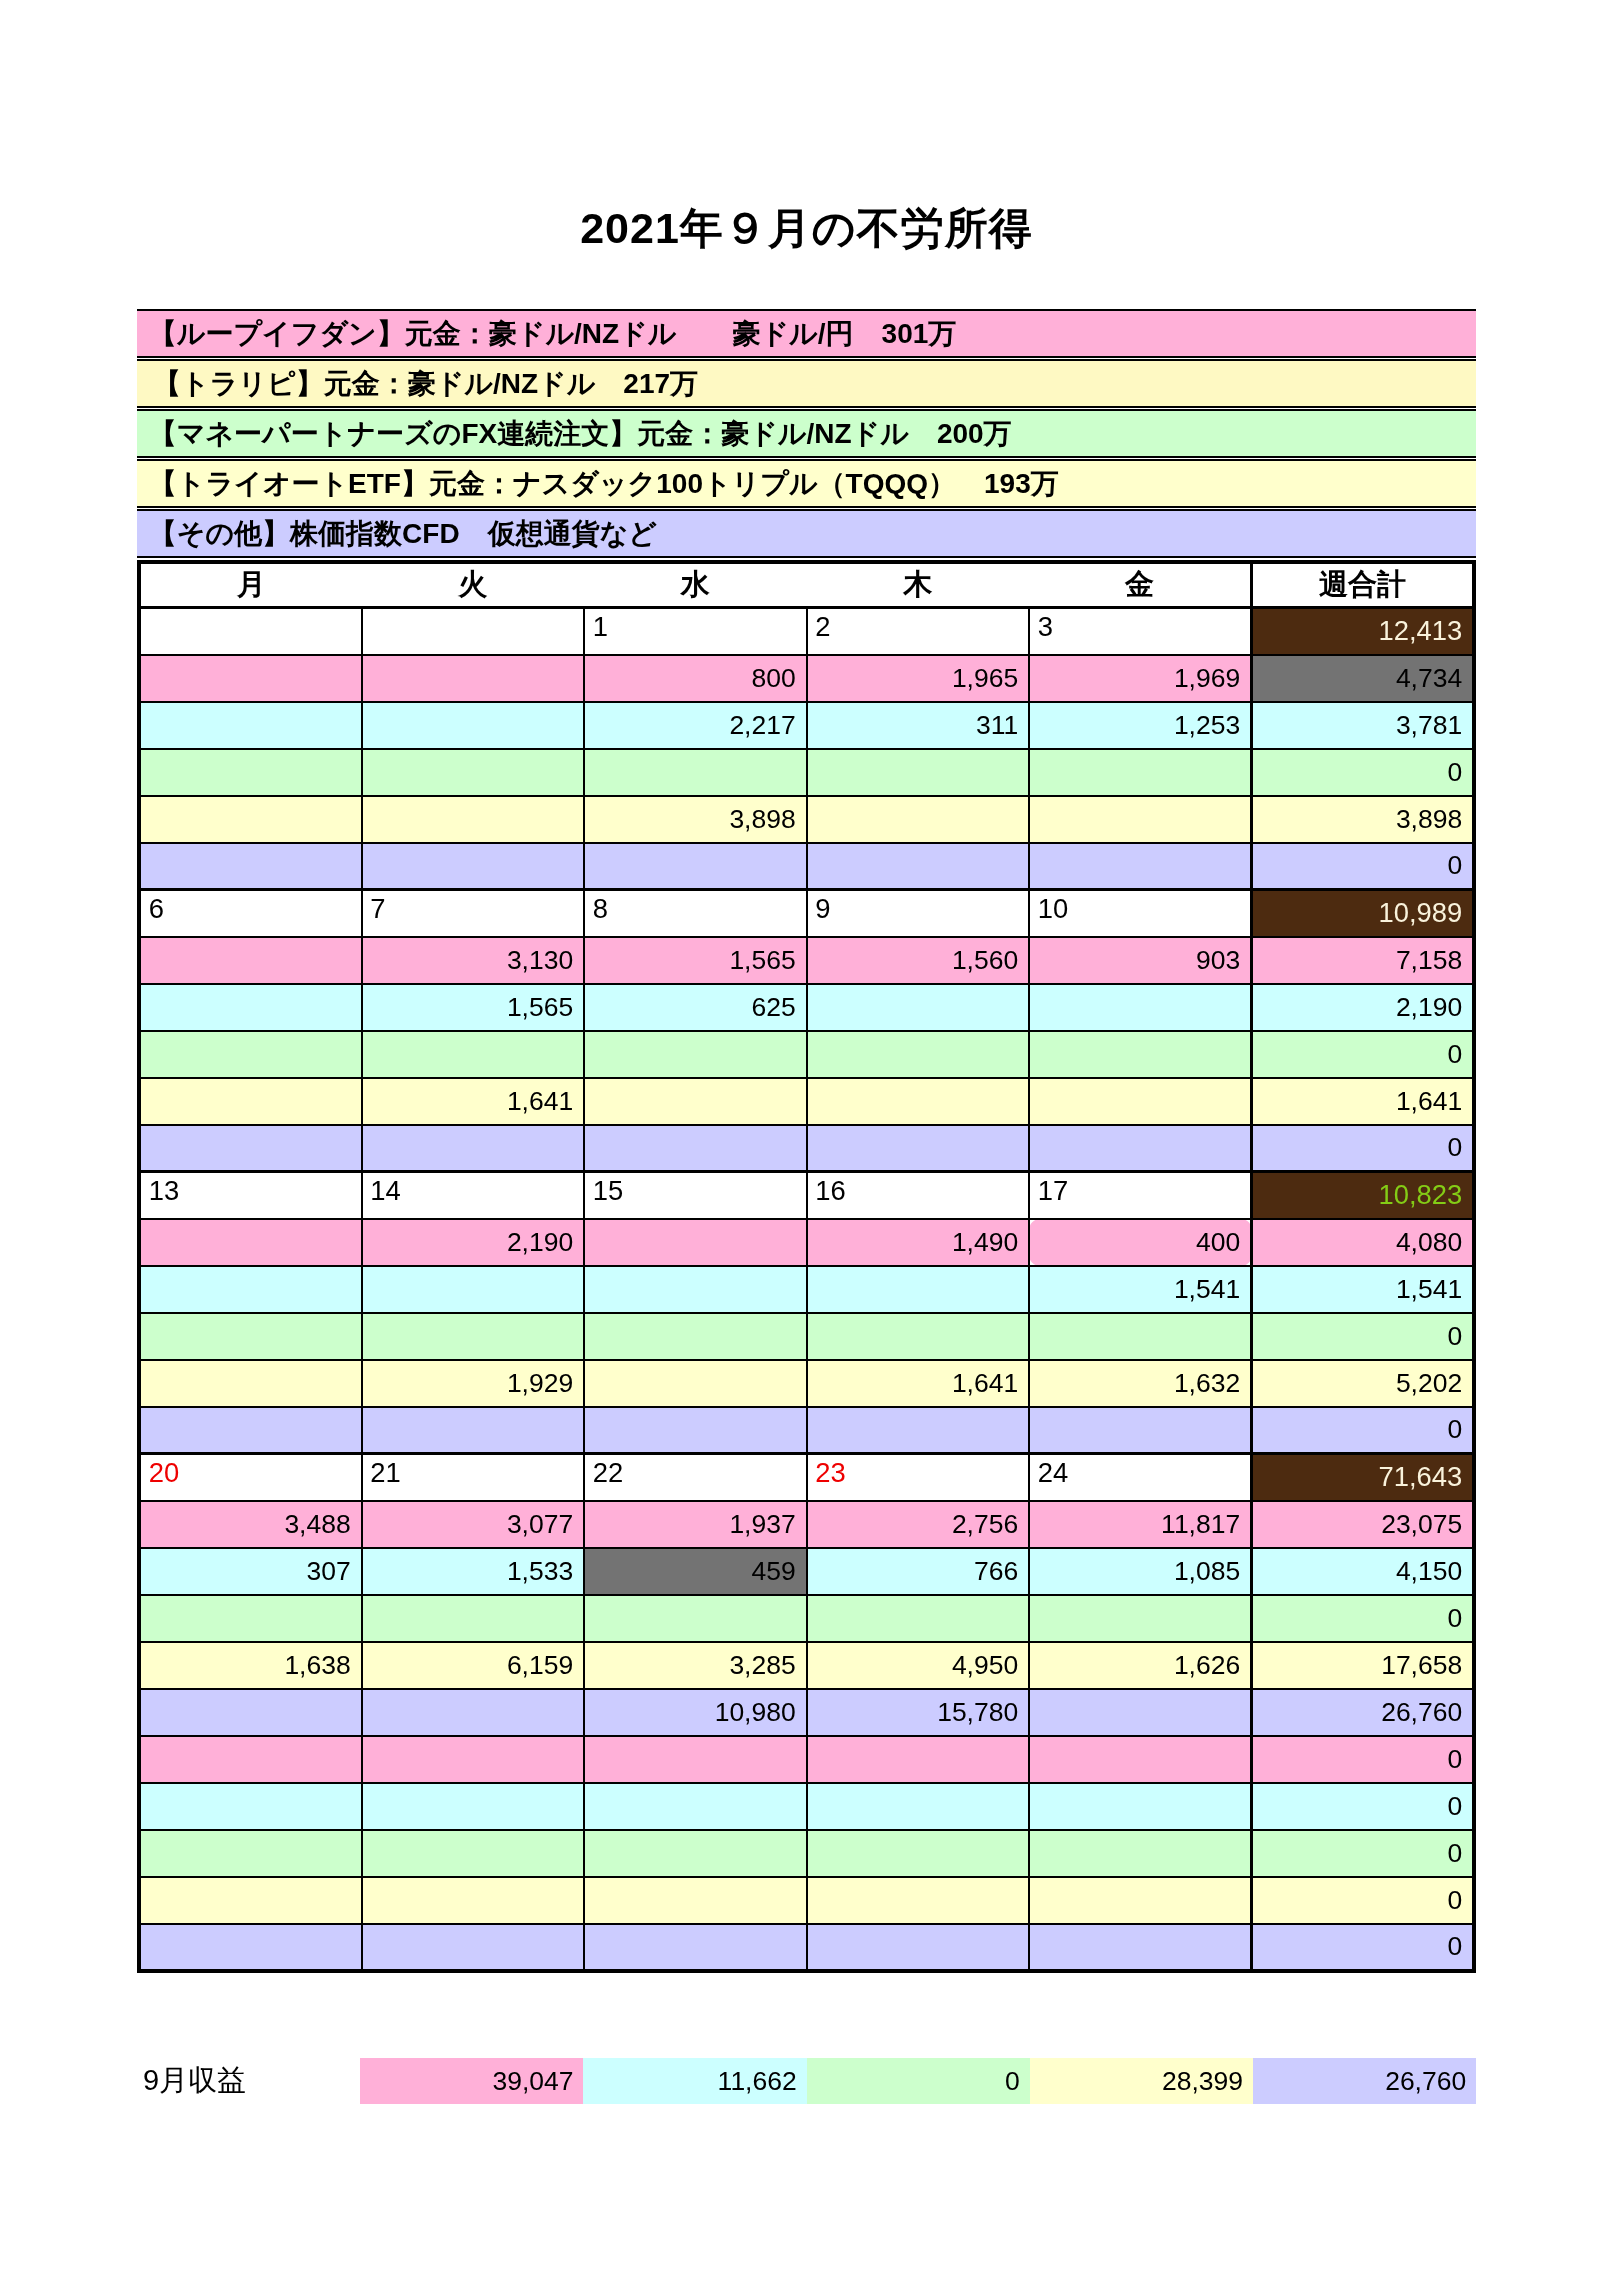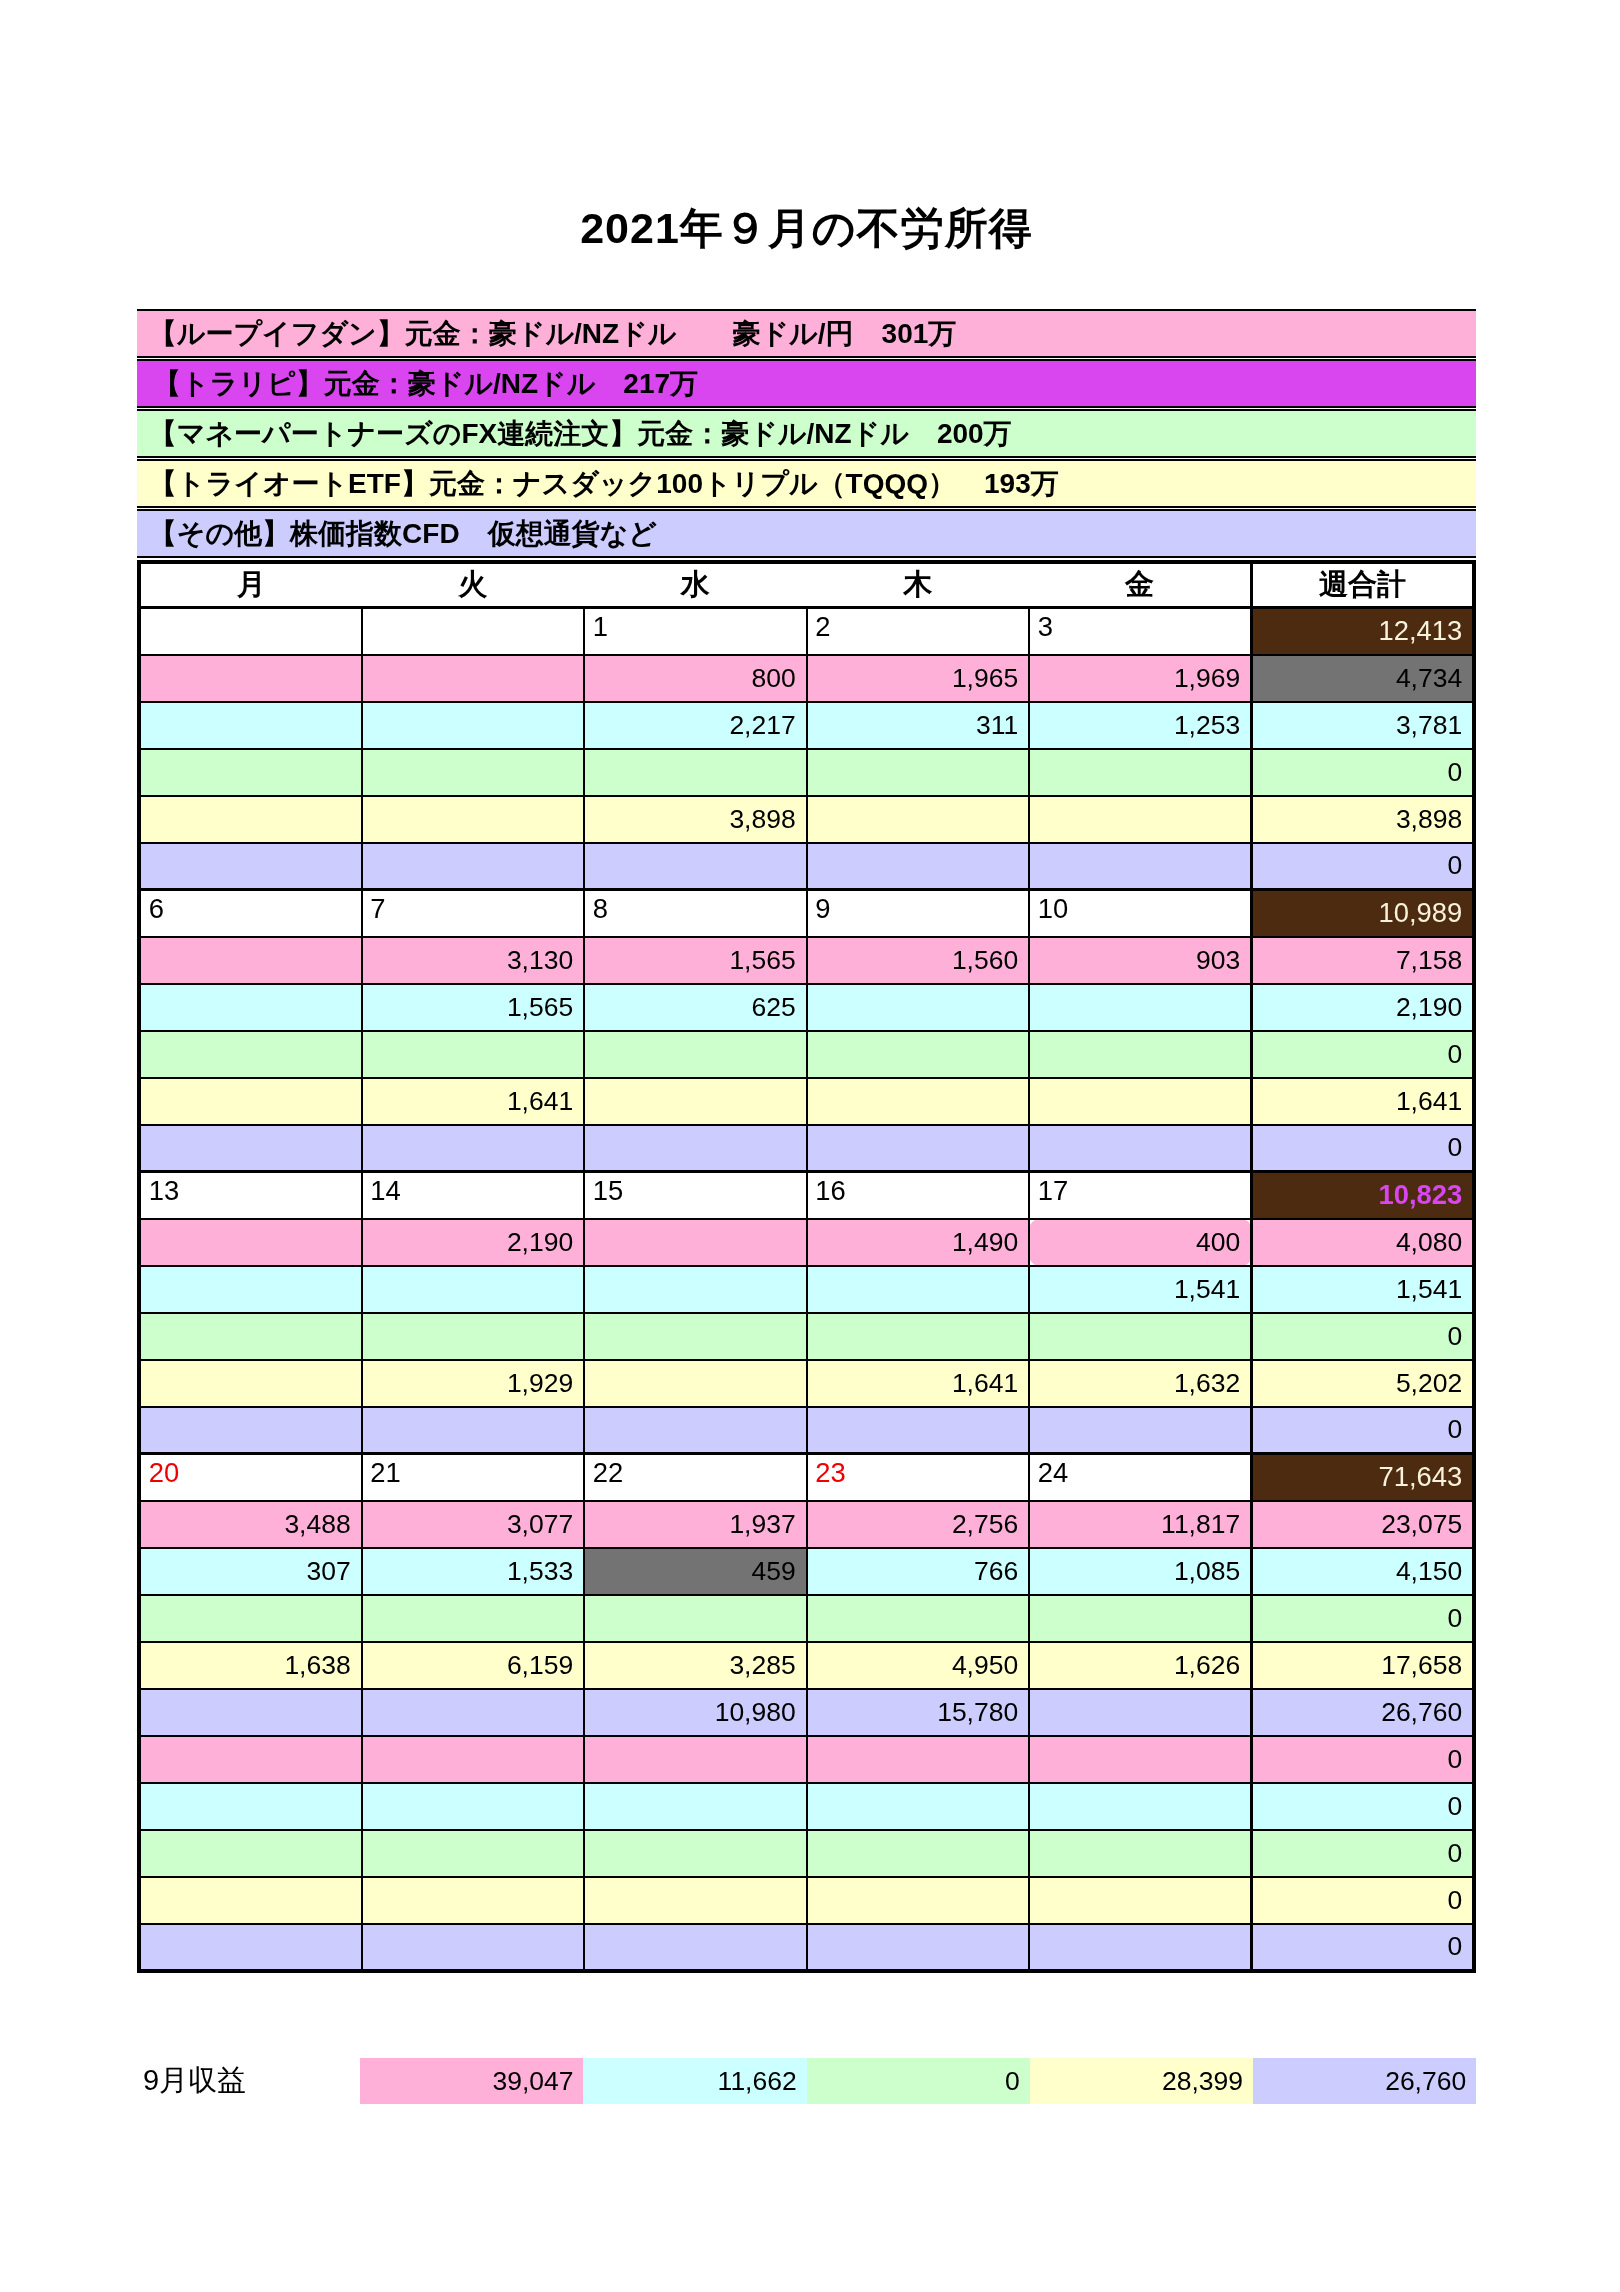--- a/index.html
+++ b/index.html
@@ -83,21 +83,21 @@
 </style>
 </head>
 <body>
 
 <div class="page">
   <div class="title">2021年９月の不労所得</div>
   <div class="legend" id="legend">
       <div class="legend-bar" style="background: rgb(255, 176, 216);">
         <span>【ループイフダン】元金：豪ドル/NZドル　　豪ドル/円　301万</span>
       </div>
-      <div class="legend-bar" style="background: #d946ef; padding-left: 16px;">
+      <div class="legend-bar" style="background: #fef9c3; padding-left: 16px;">
         <span>【トラリピ】元金：豪ドル/NZドル　217万</span>
       </div>
       <div class="legend-bar" style="background: rgb(204, 255, 204);">
         <span>【マネーパートナーズのFX連続注文】元金：豪ドル/NZドル　200万</span>
       </div>
       <div class="legend-bar" style="background: rgb(255, 255, 204);">
         <span>【トライオートETF】元金：ナスダック100トリプル（TQQQ）　193万</span>
       </div>
       <div class="legend-bar" style="background: rgb(204, 204, 255);">
         <span>【その他】株価指数CFD　仮想通貨など</span>
@@ -219,21 +219,21 @@
             <td style="background: rgb(204, 204, 255);"></td>
             <td style="background: rgb(204, 204, 255);"></td>
             <td class="wt" style="background: rgb(204, 204, 255);">0</td>
           </tr>
           <tr class="day-row">
             <td>13</td>
             <td>14</td>
             <td>15</td>
             <td>16</td>
             <td>17</td>
-            <td class="wt" style="background: rgb(77, 43, 16); color: #d946ef; font-weight: bold;">10,823</td>
+            <td class="wt" style="background: rgb(77, 43, 16); color: #84cc16;">10,823</td>
           </tr>
           <tr class="cat-row">
             <td style="background: rgb(255, 176, 216);"></td>
             <td style="background: rgb(255, 176, 216);">2,190</td>
             <td style="background: rgb(255, 176, 216);"></td>
             <td style="background: rgb(255, 176, 216);">1,490</td>
             <td style="background: rgb(255, 176, 216); border-radius: 11px;">400</td>
             <td class="wt" style="background: rgb(255, 176, 216);">4,080</td>
           </tr>
           <tr class="cat-row">

